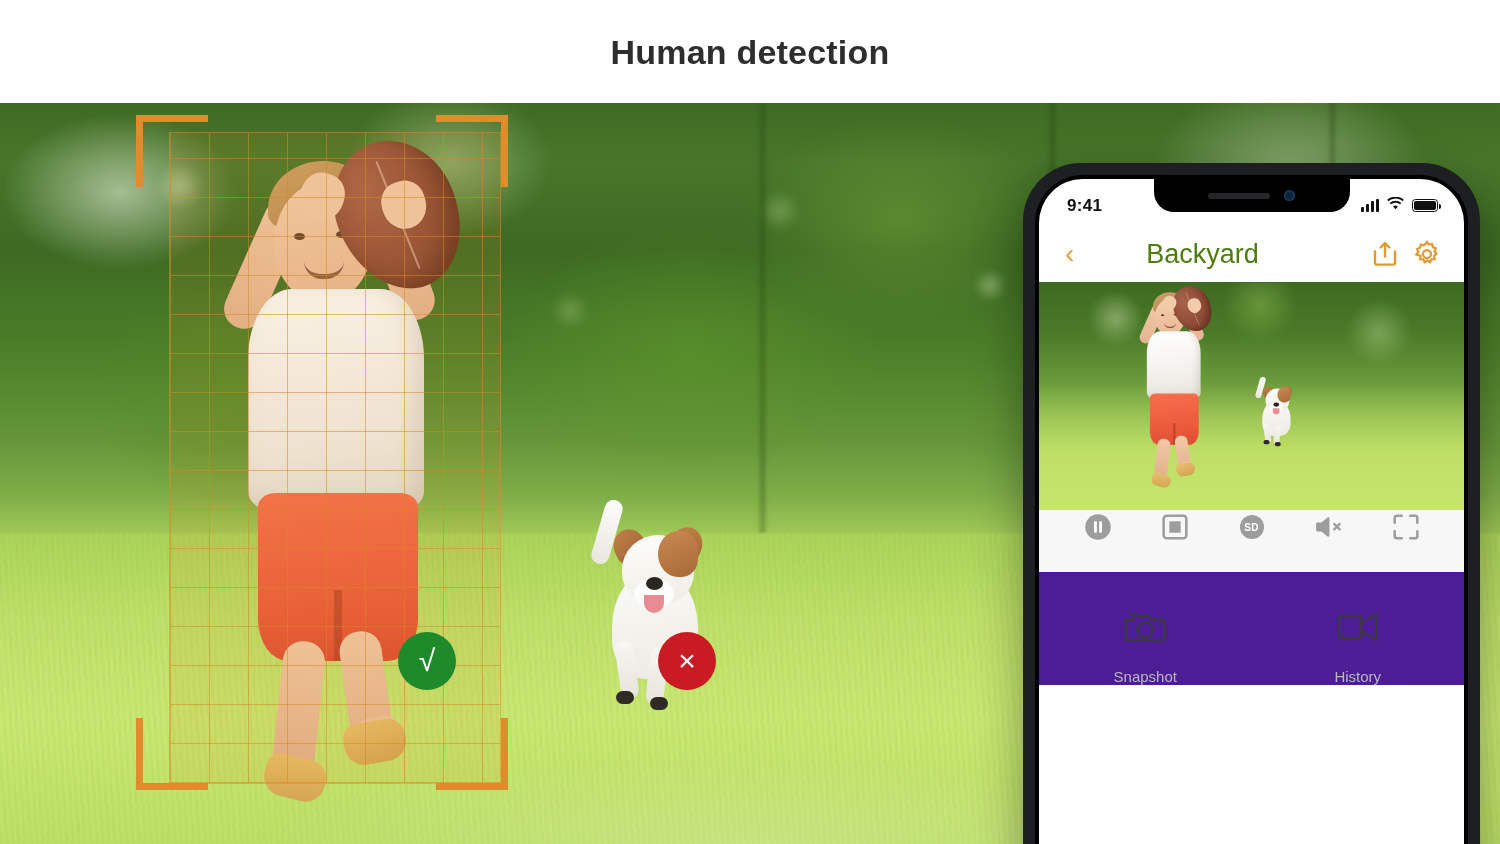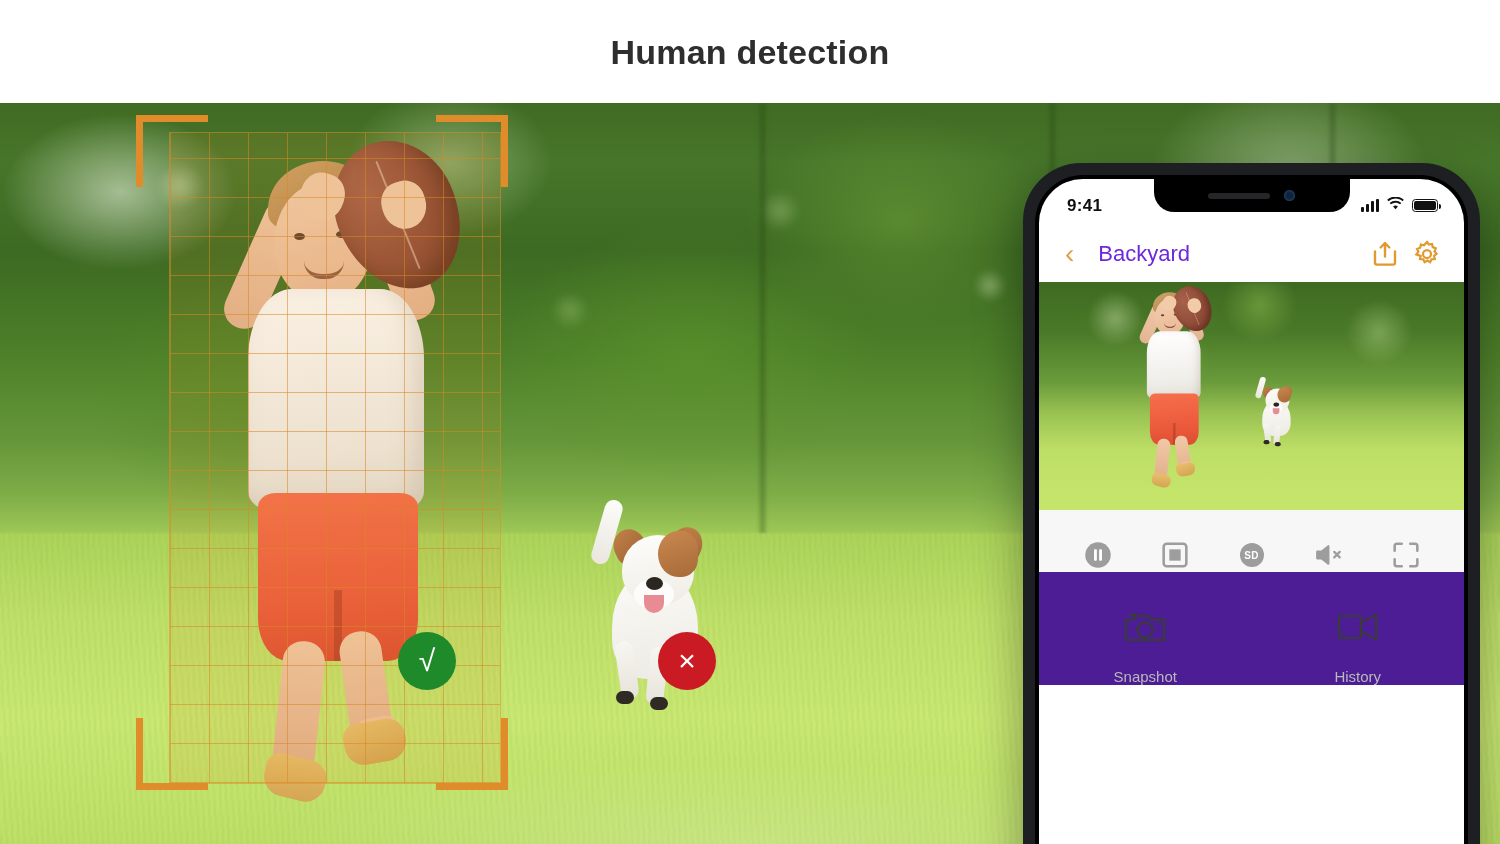--- a/index.html
+++ b/index.html
@@ -257,42 +257,42 @@
   .bars i:nth-child(3){height:11px} .bars i:nth-child(4){height:13px}
   .batt { width: 26px; height: 13px; border: 1.6px solid #111; border-radius: 3.5px; position: relative; }
   .batt::before { content:""; position:absolute; left:1.4px; top:1.4px; bottom:1.4px; right:1.4px; background:#111; border-radius:2px; }
   .batt::after { content:""; position:absolute; right:-4px; top:4px; width:2.2px; height:5px; background:#111; border-radius:0 2px 2px 0; }
 
   .navbar {
     height: 56px; display: flex; align-items: center; padding: 0 22px 0 20px; gap: 12px;
     background: #fff;
   }
   .nav-back { color: #e3a03a; font-size: 28px; line-height: 1; padding: 0 6px; }
-  .nav-title { flex: 1; font-size: 22px; color: #6d28d9; padding-left: 6px; }
+  .nav-title { flex: 1; font-size: 27px; color: #4d7c0f; padding-left: 6px; margin-left: 48px; }
   .nav-ico { width: 30px; height: 30px; color: #e09a2f; }
   .nav-ico svg { width: 100%; height: 100%; display: block; }
 
   .video {
     position: relative; height: 228px; overflow: hidden;
     background: linear-gradient(180deg,#3e6a21 0%,#4a7a28 22%,#6a9b3b 44%,#9ac353 58%,#bedf66 74%,#c6e56b 100%);
   }
   .video .foliage-s {
     position:absolute; inset:0;
     background:
       radial-gradient(circle 40px at 18% 16%, rgba(228,244,194,.40), transparent 70%),
       radial-gradient(circle 52px at 52% 10%, rgba(150,196,84,.45), transparent 72%),
       radial-gradient(circle 46px at 80% 22%, rgba(212,238,170,.35), transparent 72%),
       radial-gradient(circle 38px at 34% 34%, rgba(110,164,52,.45), transparent 72%);
     filter: blur(2px);
   }
   .video .boy { transform: scale(.305); transform-origin: top left; left: 92px; top: -2px; }
   .video .dog { transform: scale(.33); transform-origin: top left; left: 214px; top: 92px; }
 
   .ctrlbar {
-    height: 62px; background: #f7f7f7; display: flex; align-items: flex-end;
+    height: 62px; background: #f7f7f7; display: flex; align-items: flex-start;
     justify-content: space-around; padding: 0 20px;
   }
   .ctrl { width: 34px; height: 34px; display: flex; align-items: center; justify-content: center; color: #9a9a9a; }
   .ctrl svg { width: 100%; height: 100%; display: block; }
   .sd-badge {
     width: 24px; height: 24px; border-radius: 50%; background: #9d9d9d;
     color: #fff; font-size: 10px; font-weight: bold; display:flex;
     align-items: center; justify-content: center; letter-spacing: .2px;
   }
 

